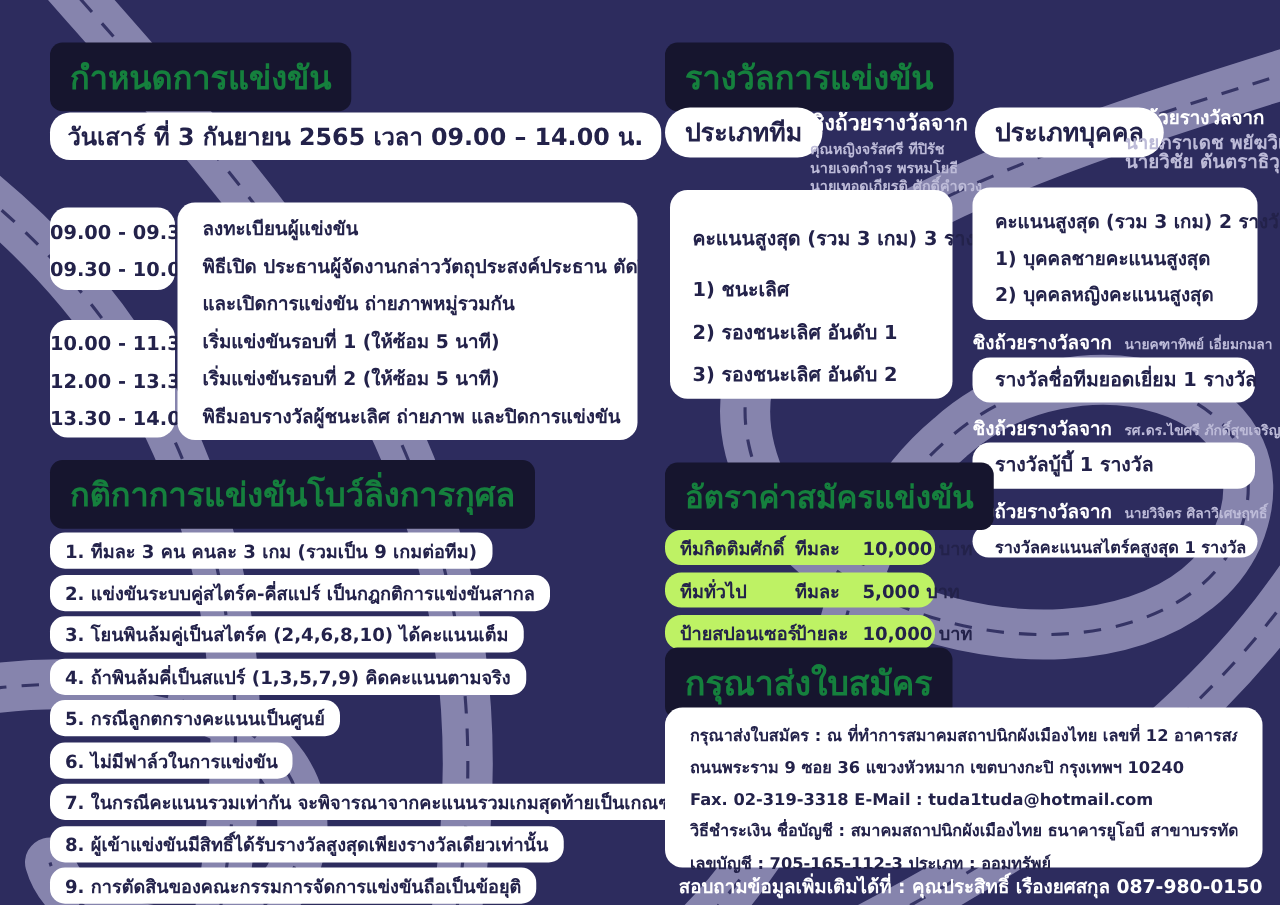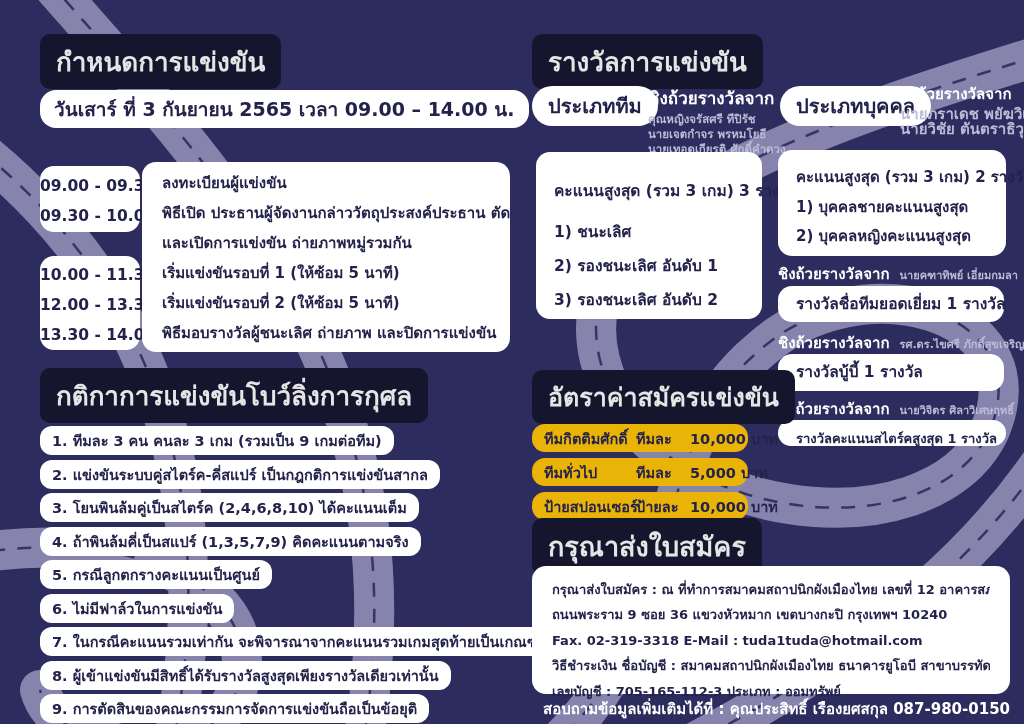--- a/index.html
+++ b/index.html
@@ -5,21 +5,21 @@
   html,body{margin:0;padding:0;background:#1c1b3a;}
   .poster{
     position:relative;width:1024px;height:724px;overflow:hidden;
     background:#2d2c5e;
     font-family:"DejaVu Sans","Liberation Sans",sans-serif;
     color:#23224a;
   }
   .roads{position:absolute;left:0;top:0;width:1024px;height:724px;pointer-events:none;}
   .abs{position:absolute;}
   .badge{
-    background:#16152e;color:#e5e5e5;font-weight:bold;
+    background:#16152e;color:#15803d;font-weight:bold;
     border-radius:10px;padding:7px 16px;white-space:nowrap;display:inline-block;
   }
   .pill{
     background:#ffffff;color:#23224a;font-weight:bold;border-radius:10px;
     padding:4px 14px;white-space:nowrap;display:inline-block;
   }
   .whitebox{background:#ffffff;border-radius:14px;}
   
   .h1{left:40px;top:34px;font-size:26px;}
   .date-pill{left:40px;top:90px;font-size:19px;border-radius:16px;}
@@ -51,21 +51,21 @@
   .ind-box .bitem{font-size:15px;font-weight:bold;white-space:nowrap;line-height:29px;}
   .sp-label{display:flex;align-items:baseline;gap:10px;}
   .sp-label .big{color:#fff;font-weight:bold;font-size:15px;white-space:nowrap;}
   .sp-label .small{color:#bdbbd8;font-weight:bold;font-size:11px;white-space:nowrap;}
   .sp1l{left:778px;top:262px;} .sp2l{left:778px;top:331px;} .sp3l{left:778px;top:397px;}
   .sp-box{font-size:15.5px;font-weight:bold;line-height:36px;padding-left:18px;box-sizing:border-box;white-space:nowrap;}
   .sp1b{left:778px;top:286px;width:226px;height:36px;}
   .sp2b{left:778px;top:354px;width:226px;height:37px;}
   .sp3b{left:778px;top:420px;width:228px;height:26px;font-size:13px;line-height:38px;}
   .h4{left:532px;top:370px;font-size:25px;}
-  .fee-row{background:#eab308;border-radius:13px;width:216px;height:28px;box-sizing:border-box;
+  .fee-row{background:#bef264;border-radius:13px;width:216px;height:28px;box-sizing:border-box;
     display:grid;grid-template-columns:92px 54px 1fr;align-items:center;padding:0 12px;}
   .fee-row span{font-size:14.5px;font-weight:bold;white-space:nowrap;}
   .fee-amount{text-align:center;}
   .fee1{left:532px;top:424px;} .fee2{left:532px;top:458px;} .fee3{left:532px;top:492px;}
   .h5{left:532px;top:518px;font-size:27px;}
   .submit-box{left:532px;top:566px;width:478px;height:128px;padding:11px 20px;box-sizing:border-box;}
   .submit-box div{font-size:13px;font-weight:bold;line-height:25.4px;white-space:nowrap;overflow:hidden;}
   .footer-contact{right:14px;top:697px;color:#ffffff;font-weight:bold;font-size:15px;white-space:nowrap;}
 </style>
 </head>

